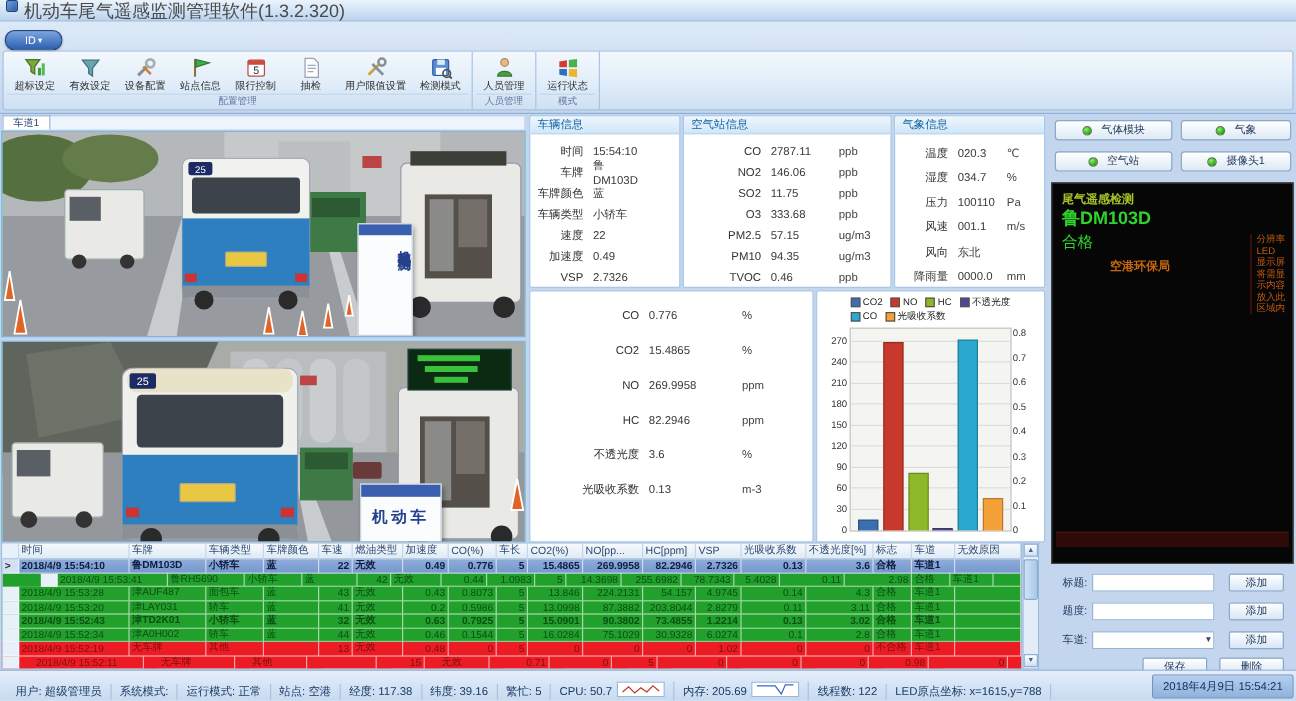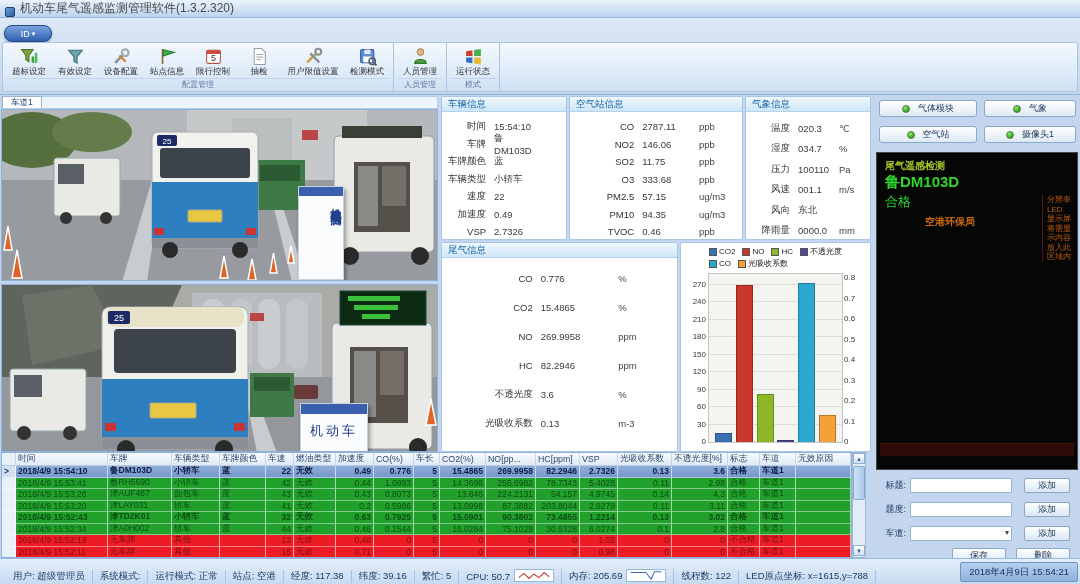--- a/index.html
+++ b/index.html
@@ -1,20 +1,20 @@
 <!DOCTYPE html>
 <html><head>
 <meta charset="utf-8">
 <style>
 *{margin:0;padding:0;box-sizing:border-box}
 html,body{width:1080px;height:584px;overflow:hidden}
 body{font-family:"Liberation Sans","DejaVu Sans",sans-serif}
 .app{position:relative;width:1080px;height:584px;background:#c3d6ee;overflow:hidden}
 
-.titlebar{position:absolute;left:0;top:0;width:100%;height:18px;background:linear-gradient(#eaf3fc,#bcd4ee);border-bottom:1px solid #9db9da;display:flex;align-items:flex-end;gap:5px;padding-left:5px;font-size:12px;color:#4a4a4a}
+.titlebar{position:absolute;left:0;top:0;width:100%;height:18px;background:linear-gradient(#eaf3fc,#bcd4ee);border-bottom:1px solid #9db9da;display:flex;align-items:flex-start;gap:5px;padding-left:5px;font-size:15px;color:#4a4a4a}
 .tb-icon{width:10px;height:10px;background:linear-gradient(135deg,#6fa0dc,#2d5ca8);border:1px solid #1d417c;border-radius:2px}
 
 .ribbon{position:absolute;left:0;top:18px;width:100%;height:77px;background:linear-gradient(#dcE9f7,#c3d6ec);border-bottom:1px solid #8fb0d8}
 .tabrow{position:absolute;left:0;top:4px;height:20px;display:flex;align-items:flex-end;gap:2px;padding-left:4px}
 .appbtn{height:17px;width:48px;border-radius:8px;background:linear-gradient(#7aa5e0,#2f5fae);border:1px solid #24487f;color:#fff;font-size:9px;display:flex;align-items:center;justify-content:center;gap:2px;margin-bottom:0px;box-shadow:0 1px 2px rgba(0,0,0,.3)}
 .appbtn::after{content:"▾";font-size:7px}
 .tab{height:18px;padding:0 13px;font-size:10px;color:#27426e;display:flex;align-items:center;border:1px solid transparent;border-bottom:none}
 .tab.active{background:linear-gradient(#fdfeff,#e8f1fa);border-color:#9ab4d6;border-radius:3px 3px 0 0;color:#17355f}
 .ribbonbody{position:absolute;left:2px;top:24px;right:2px;height:50px;background:linear-gradient(#f3f8fd,#dfecf9 60%,#cfe0f2);border:1px solid #aac4e2;border-radius:3px;display:flex}
 .rgroup{position:relative;display:flex;flex-direction:column;border-right:1px solid #aac4e2;padding:1px 3px 12px 3px}
@@ -26,21 +26,21 @@
 .rglabel{position:absolute;left:3px;right:3px;bottom:1px;text-align:center;font-size:8px;color:#60779f;border-top:1px solid #c3d5ea}
 
 .lanetabs{position:absolute;left:1px;top:96px;width:437px;height:13px;background:#eef4fb;border:1px solid #b7cde6;display:flex;align-items:flex-end}
 .lanetab{height:12px;padding:0 8px;font-size:8.5px;color:#2a4a78;background:#fff;border:1px solid #9ab4d6;border-bottom:none;display:flex;align-items:center}
 .videobox{position:absolute;left:1px;width:437px;overflow:hidden;border:1px solid #8fb0d8;background:#5eead4}
 .sign-v{position:absolute;left:296px;top:76px;width:46px;height:94px;background:#fbfcfd;border:1px solid #c9d3e0;box-shadow:2px 3px 4px rgba(0,0,0,.35)}
 .sign-v .band{height:9px;background:#3a5fae}
 .sign-v .txt{writing-mode:vertical-rl;text-orientation:upright;font-size:11px;font-weight:bold;color:#25408c;margin:3px auto 0;display:block;text-align:center;width:100%;letter-spacing:1px}
 .sign-h{position:absolute;left:298px;top:118px;width:68px;height:50px;background:#fbfcfd;border:1px solid #c9d3e0;box-shadow:2px 3px 4px rgba(0,0,0,.35)}
 .sign-h .band{height:10px;background:#3a5fae}
-.sign-h .txt{display:block;text-align:center;font-size:13px;font-weight:normal;color:#25408c;margin-top:8px;letter-spacing:3px}
+.sign-h .txt{display:block;text-align:center;font-size:13px;font-weight:bold;color:#25408c;margin-top:8px;letter-spacing:3px}
 
 .panel{position:absolute;background:#fff;border:1px solid #a9c7e8;border-radius:2px;overflow:hidden}
 .phead{height:15px;background:linear-gradient(#eef7fd,#cfe6f8);border-bottom:1px solid #b5d2ec;font-size:9.5px;color:#1464a0;display:flex;align-items:center;padding-left:6px}
 .pbody{padding-top:6px}
 .info-row{display:flex;align-items:center;height:17.5px;font-size:9.5px;color:#3a3a3a}
 .roomy .info-row{height:20.5px}
 .xroomy .info-row{height:29px}
 .il{flex:0 0 42%;text-align:right;padding-right:8px;color:#333}
 .iv{flex:0 0 33%;}
 .iu{flex:1;color:#444}
@@ -454,21 +454,20 @@
           <span class="iu"></span>
         </div>
         <div class="info-row">
           <span class="il">降雨量</span>
           <span class="iv">0000.0</span>
           <span class="iu">mm</span>
         </div>
       </div>
   </div>
   <div class="panel" style="left:441px;top:242px;width:237px;height:210px">
-    <div class="phead">尾气信息</div>
     <div class="pbody xroomy">
         <div class="info-row">
           <span class="il">CO</span>
           <span class="iv">0.776</span>
           <span class="iu">%</span>
         </div>
         <div class="info-row">
           <span class="il">CO2</span>
           <span class="iv">15.4865</span>
           <span class="iu">%</span>
@@ -654,21 +653,21 @@
           <span class="num">15.4865</span>
           <span class="num">269.9958</span>
           <span class="num">82.2946</span>
           <span class="num">2.7326</span>
           <span class="num">0.13</span>
           <span class="num">3.6</span>
           <span>合格</span>
           <span>车道1</span>
           <span></span>
         </div>
-        <div class="trow pass" style="grid-template-columns: 14px 92px 64px 48px 46px 28px 42px 38px 40px 26px 46px 50px 44px 38px 54px 56px 32px 36px 1fr;">
+        <div class="trow pass" style="grid-template-columns: 14px 92px 64px 48px 46px 28px 42px 38px 40px 26px 46px 50px 44px 38px 54px 56px 32px 36px 1fr; padding-left: 32px;">
           <span class="ind"></span>
           <span>2018/4/9 15:53:41</span>
           <span>鲁RH5690</span>
           <span>小轿车</span>
           <span>蓝</span>
           <span class="num">42</span>
           <span>无效</span>
           <span class="num">0.44</span>
           <span class="num">1.0983</span>
           <span class="num">5</span>
@@ -780,21 +779,21 @@
           <span class="num">0</span>
           <span class="num">0</span>
           <span class="num">0</span>
           <span class="num">1.02</span>
           <span class="num">0</span>
           <span class="num">0</span>
           <span>不合格</span>
           <span>车道1</span>
           <span></span>
         </div>
-        <div class="trow fail" style="grid-template-columns: 14px 92px 64px 48px 46px 28px 42px 38px 40px 26px 46px 50px 44px 38px 54px 56px 32px 36px 1fr;">
+        <div class="trow fail" style="grid-template-columns: 14px 92px 64px 48px 46px 28px 42px 38px 40px 26px 46px 50px 44px 38px 54px 56px 32px 36px 1fr; gap: 12px;">
           <span class="ind"></span>
           <span>2018/4/9 15:52:11</span>
           <span>无车牌</span>
           <span>其他</span>
           <span></span>
           <span class="num">15</span>
           <span>无效</span>
           <span class="num">0.71</span>
           <span class="num">0</span>
           <span class="num">5</span>

